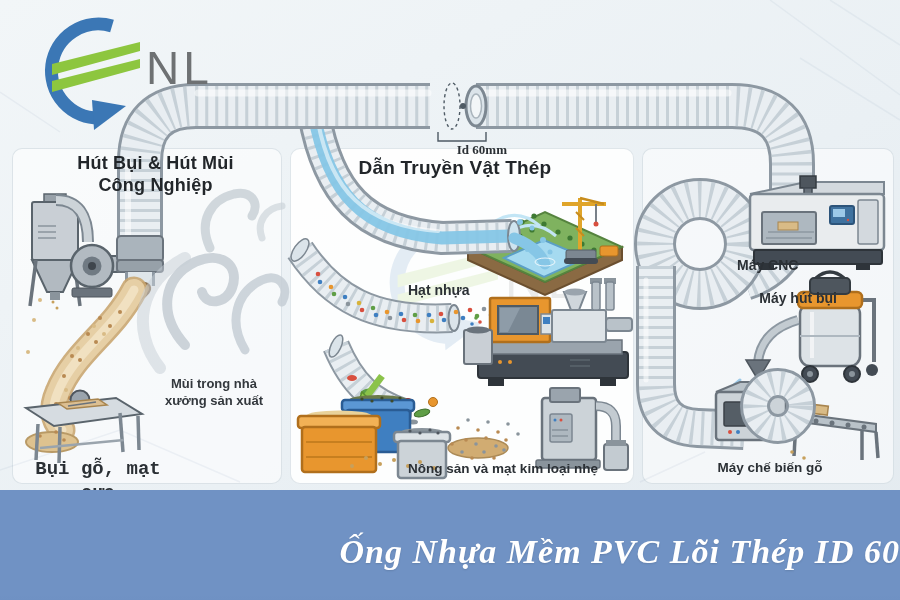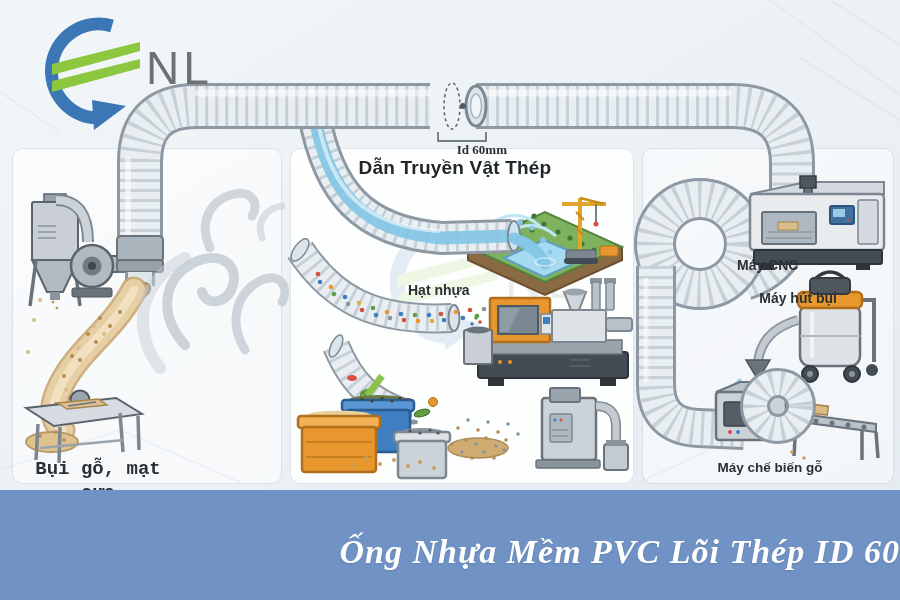--- a/index.html
+++ b/index.html
@@ -464,25 +464,30 @@
 
     <g>
       <circle cx="778" cy="406" r="23" class="hoseO" stroke-width="30"></circle>
       <circle cx="778" cy="406" r="23" class="hoseB" stroke-width="24"></circle>
       <circle cx="778" cy="406" r="23" class="hoseR" stroke-width="24"></circle>
     </g>
 
     <use href="#logoShape" transform="translate(12,14)"></use>
   </svg>
 
+  <div class="title" id="title-left">Hút Bụi &amp; Hút Mùi
+Công Nghiệp</div>
   <div class="title" id="title-mid">Dẫn Truyền Vật Thép</div>
 
   <div class="label" id="id-label">Id 60mm</div>
   <div class="label" id="pellet-label">Hạt nhựa</div>
+  <div class="label" id="odor-label">Mùi trong nhà
+xưởng sản xuất</div>
   <div class="label" id="dust-label">Bụi gỗ, mạt cưa</div>
+  <div class="label" id="produce-label">Nông sản và mạt kim loại nhẹ</div>
   <div class="label" id="cnc-label">Máy CNC</div>
   <div class="label" id="vacuum-label">Máy hút bụi</div>
   <div class="label" id="wood-label">Máy chế biến gỗ</div>
 
   <div class="banner">
     <div class="banner-text">Ống Nhựa Mềm PVC Lõi Thép ID 60</div>
   </div>
 
 </div>
 

